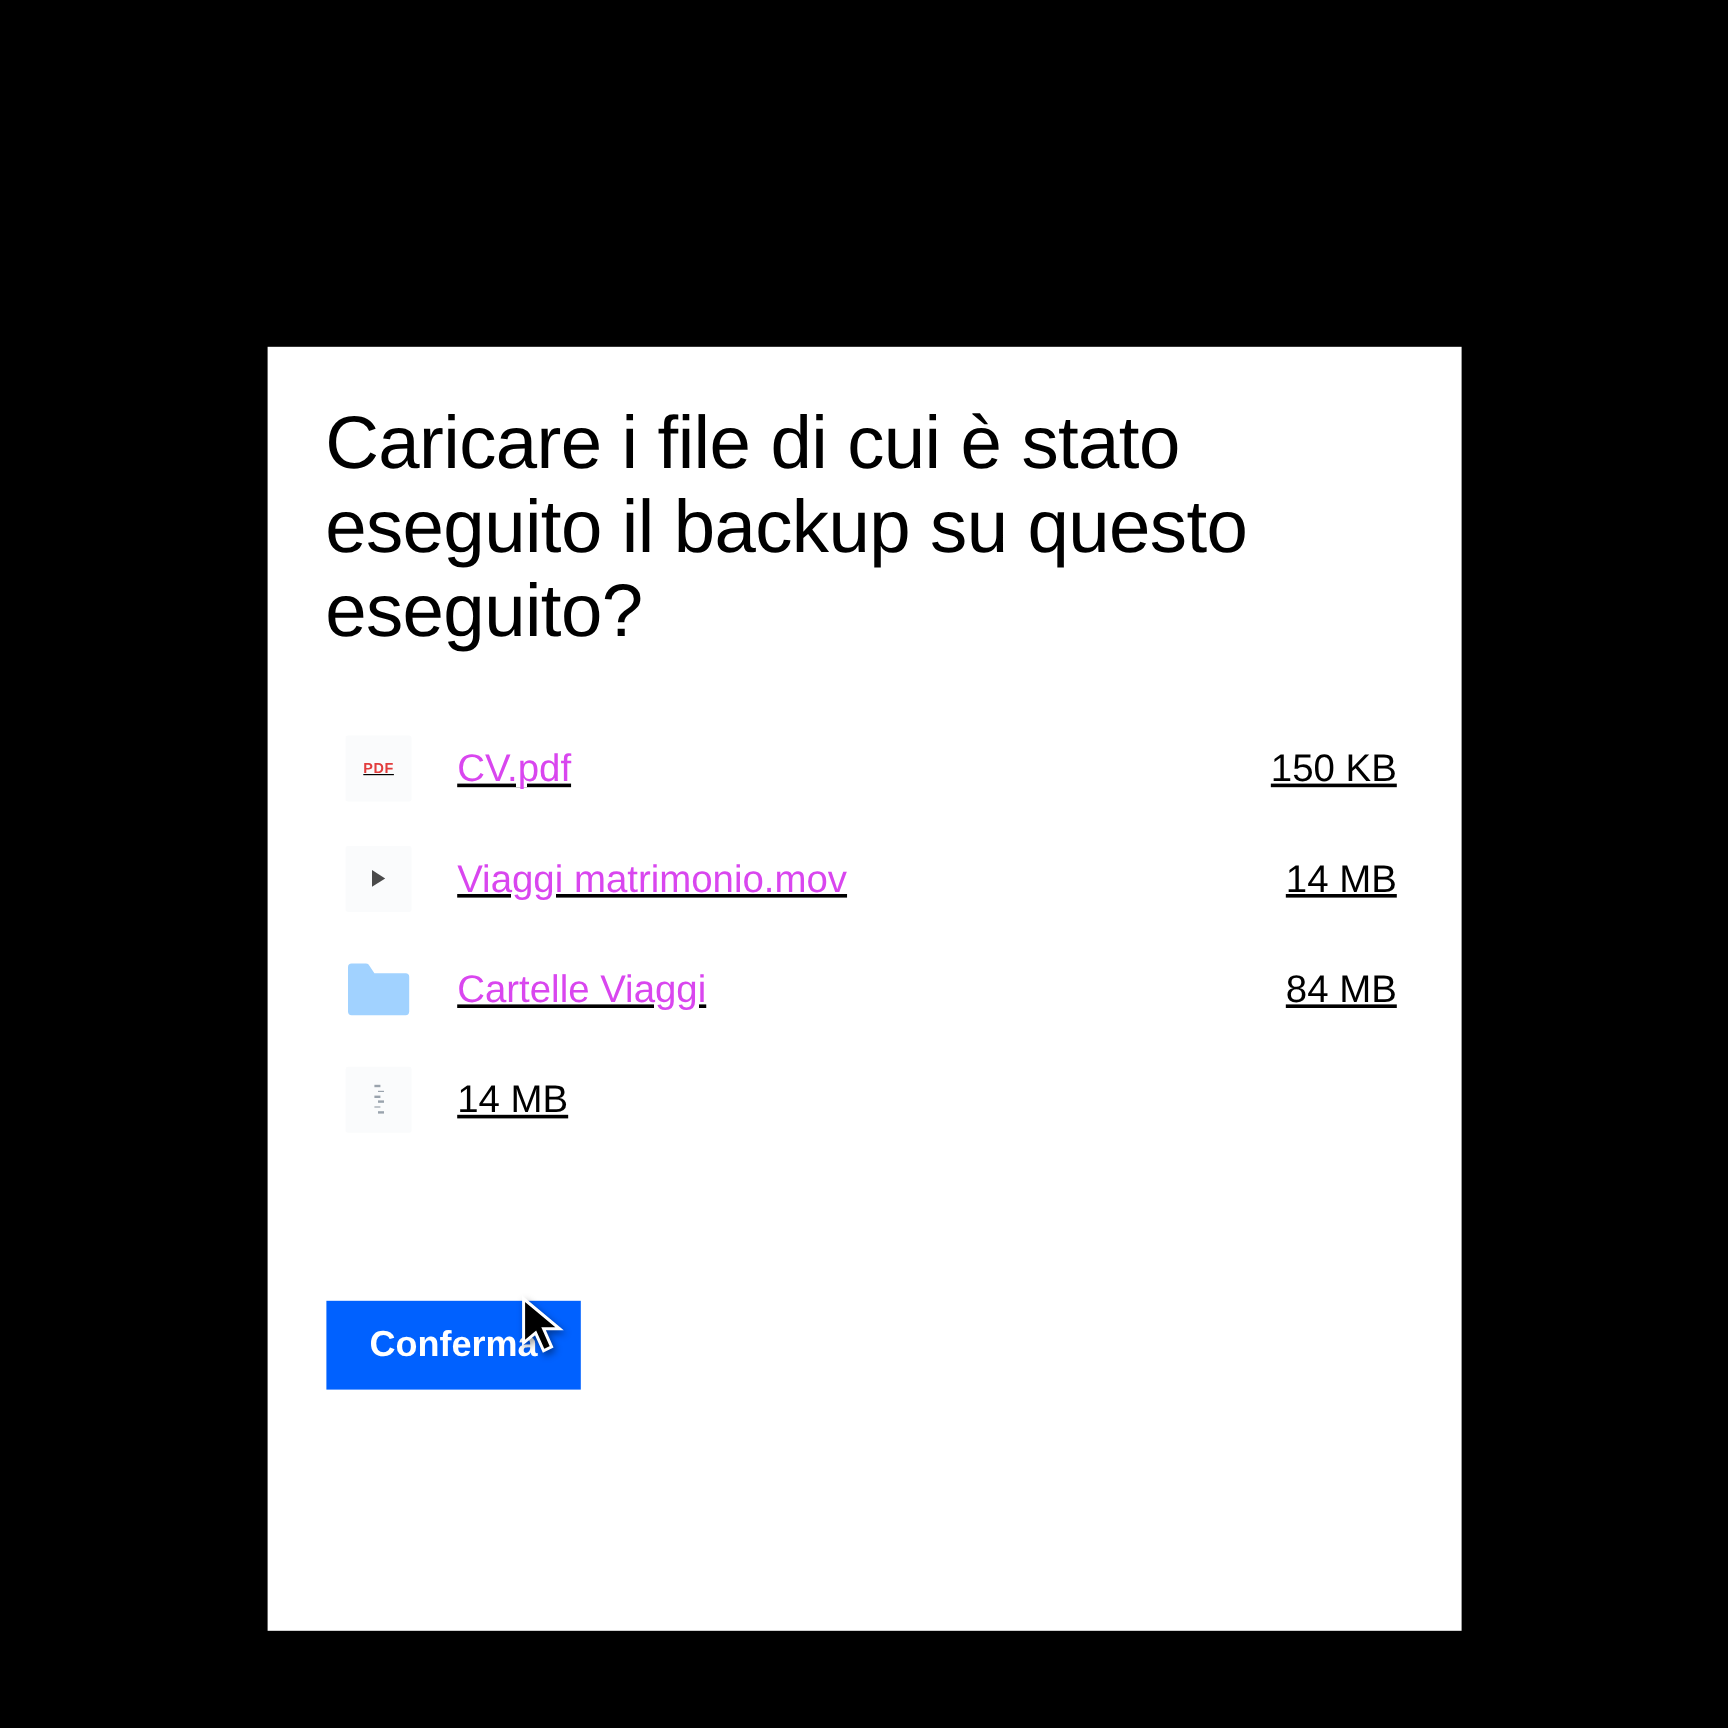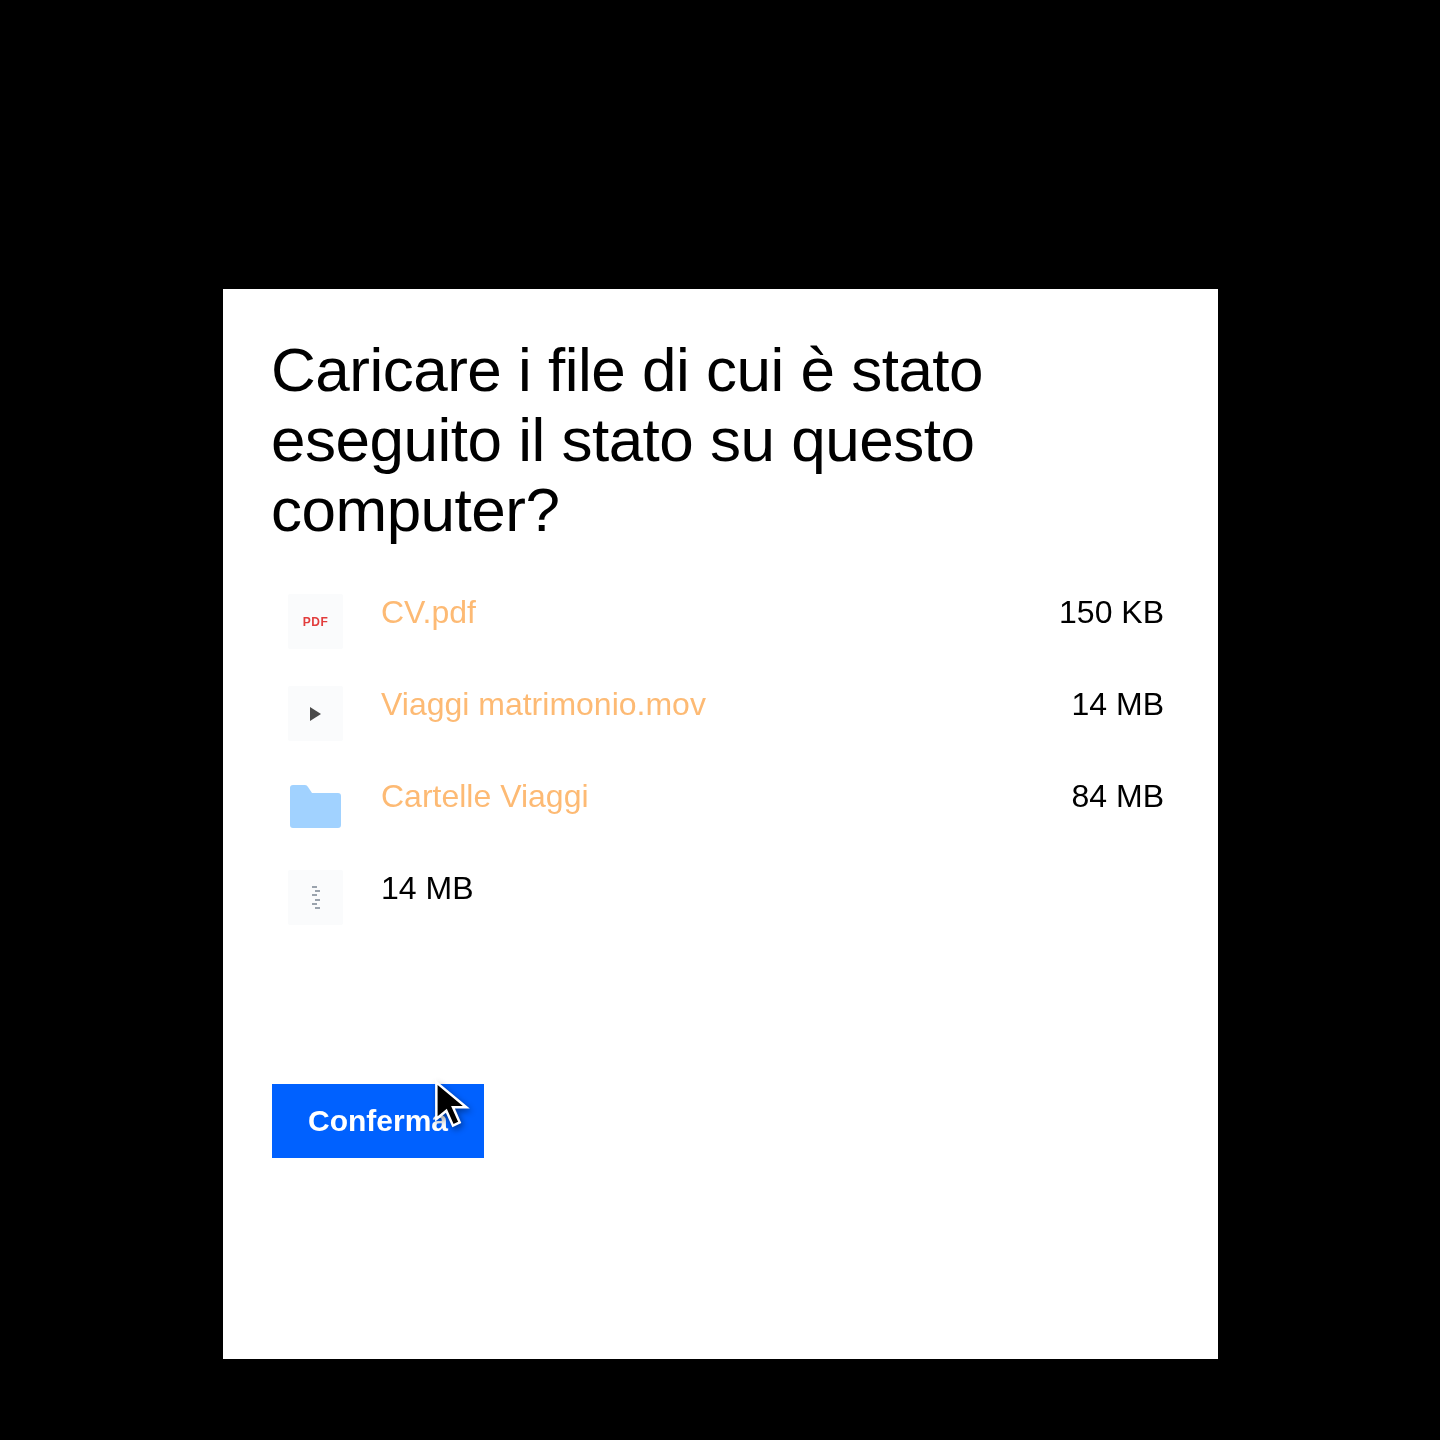--- a/index.html
+++ b/index.html
@@ -30,37 +30,38 @@
       color: #000;
     }
     .file-list {
       position: absolute;
       top: 594px;
       left: 288px;
       width: 876px;
     }
     .file-row {
       display: flex;
-      align-items: flex-start;
+      align-items: center;
       height: 92px;
+      text-decoration: underline;
     }
     .file-icon-box {
       width: 55px;
       height: 55px;
       display: flex;
       align-items: center;
       justify-content: center;
       flex-shrink: 0;
       margin-right: 38px;
       border-radius: 2px;
     }
     .file-name {
       flex: 1;
       font-size: 32px;
-      color: #fdba74;
+      color: #d946ef;
     }
     .file-size {
       font-size: 32px;
       color: #000;
       text-align: right;
     }
     
     .pdf-icon {
       background: #fafbfc;
     }
@@ -124,21 +125,21 @@
       width: 40px;
       height: 50px;
       filter: drop-shadow(2px 3px 3px rgba(0,0,0,0.4));
     }
   </style>
 </head>
 <body>
 
 <div class="white-panel"></div>
 
-<h1 class="heading">Caricare i file di cui è stato eseguito il stato su questo computer?</h1>
+<h1 class="heading">Caricare i file di cui è stato eseguito il backup su questo eseguito?</h1>
 
 <div class="file-list">
 
   <div class="file-row">
     <div class="file-icon-box pdf-icon">
       <span class="pdf-text">PDF</span>
     </div>
     <div class="file-name">CV.pdf</div>
     <div class="file-size">150 KB</div>
   </div>

